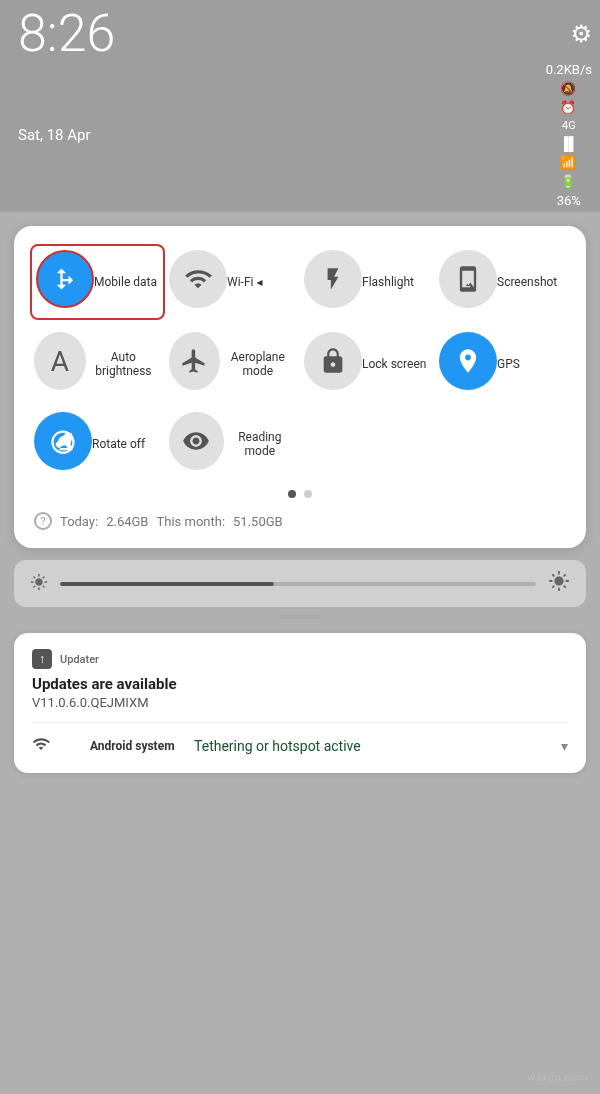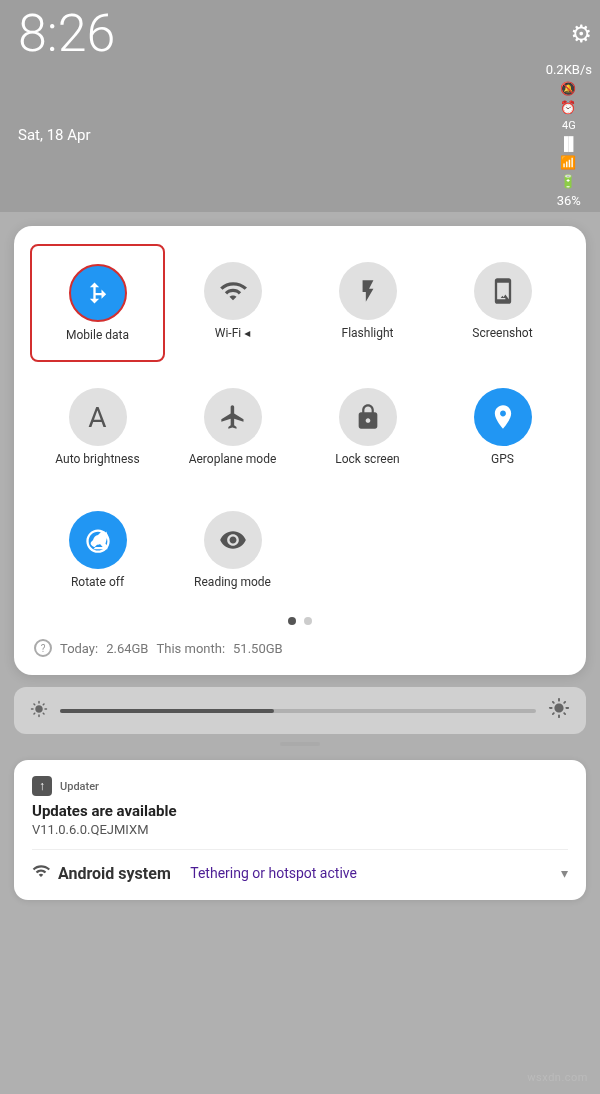--- a/index.html
+++ b/index.html
@@ -65,23 +65,23 @@
     
     .tiles-grid {
       display: grid;
       grid-template-columns: repeat(4, 1fr);
       gap: 0;
       row-gap: 8px;
     }
 
     .tile {
       display: flex;
-      flex-direction: column;
-      align-items: center;
-      padding: 18px 4px;
+      flex-direction: row;
+      align-items: center;
+      padding: 4px 4px;
       cursor: pointer;
     }
 
     .tile-icon-wrap {
       width: 58px;
       height: 58px;
       border-radius: 50%;
       display: flex;
       align-items: center;
       justify-content: center;
@@ -247,23 +247,24 @@
     .notif-second-row {
       display: flex;
       align-items: center;
       gap: 8px;
     }
     .notif-wifi-icon {
       font-size: 16px;
       color: #555;
     }
     .notif-second-app {
-      font-size: 16px;
+      font-size: 12px;
       font-weight: bold;
       color: #333;
+      margin-left: 32px;
     }
     .notif-second-text {
       font-size: 14px;
       color: #666;
     }
     .notif-chevron {
       margin-left: auto;
       color: #888;
       font-size: 14px;
     }
@@ -443,18 +444,18 @@
   <div class="notif-divider"></div>
 
   <div class="notif-second-row">
     <span class="notif-wifi-icon">
       <svg width="18" height="18" viewBox="0 0 24 24" fill="#555">
         <path d="M1 9l2 2c5.11-5.01 13.89-5.01 19 0l2-2C16.93 2.93 7.08 2.93 1 9zm8 8l3 3 3-3c-1.65-1.66-4.34-1.66-6 0zm-4-4l2 2c2.76-2.76 7.24-2.76 10 0l2-2C15.14 9.14 8.87 9.14 5 13z"></path>
       </svg>
     </span>
     <span class="notif-second-app">Android system</span>
     <span class="notif-second-text">&nbsp;</span>
-    <span style="font-size:14px; color:#4c1d95;">Tethering or hotspot active</span>
+    <span style="font-size:14px; color:#14532d;">Tethering or hotspot active</span>
     <span class="notif-chevron">▾</span>
   </div>
 </div>
 
 <div class="watermark">wsxdn.com</div>
 
 </body></html>

